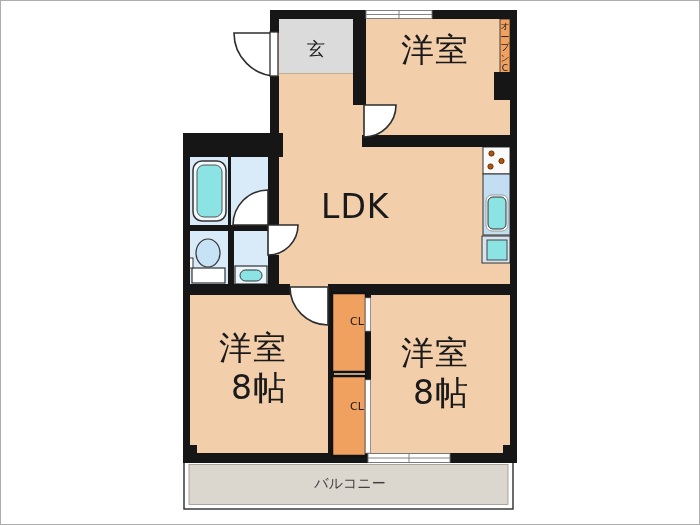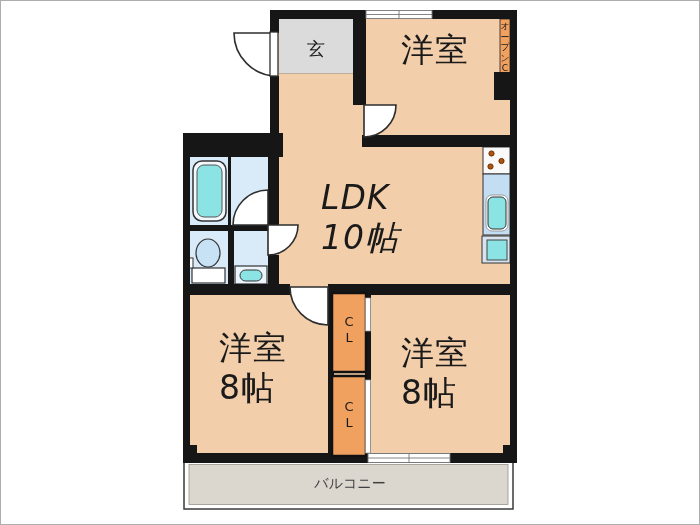--- a/index.html
+++ b/index.html
@@ -6,27 +6,28 @@
   .stage {
     position:relative; width:700px; height:525px;
     font-family:"DejaVu Sans", sans-serif;
     overflow:hidden; background:#fff;
   }
   .stage svg { position:absolute; left:0; top:0; }
   .lbl {
     position:absolute; color:#1a1a1a;
     font-family:"DejaVu Sans", sans-serif;
     white-space:nowrap;
+    text-align:right;
   }
   .lbl .line { display:block; }
   .room-lbl { font-size:33px; line-height:40px; font-weight:500; letter-spacing:1px; }
   .genkan-lbl { font-size:18px; width:74px; text-align:center; }
   .cl-lbl {
-    font-size:13px; line-height:16px; width:14px; text-align:center;
-    word-break:break-all; white-space:normal; font-weight:500;
+    font-size:11px; line-height:16px; width:14px; text-align:center;
+    word-break:break-all; white-space:normal; font-weight:500;margin-left:8px;
   }
   .opencl-lbl {
     font-size:9px; line-height:10.5px; width:10px; text-align:center;
     word-break:break-all; white-space:normal;
   }
   .balcony-lbl { font-size:14px; width:140px; text-align:center; color:#404040; }
 </style>
 </head>
 <body>
 
@@ -110,23 +111,22 @@
   <path d="M298 225 A30 30 0 0 1 268 255 L268 225 Z" fill="#ffffff" stroke="#2E2E2E" stroke-width="1.6"></path>
   <path d="M290 287 A38 38 0 0 0 328 325 L328 287 Z" fill="#ffffff" stroke="#2E2E2E" stroke-width="1.6"></path>
 </svg>
 
 <div class="lbl genkan-lbl" style="left:279px; top:37px;">玄</div>
 
 <div class="lbl room-lbl" style="left:401px; top:31px; line-height:37px;">
   <span class="line">洋室</span>
 </div>
 
-<div class="lbl room-lbl" style="left:321px; top:178px;font-style:italic;">
+<div class="lbl room-lbl" style="left:321px; top:187px;">
   <span class="line">LDK</span>
-  <span class="line">10帖</span>
 </div>
 
 <div class="lbl room-lbl" style="left:219px; top:328px;">
   <span class="line">洋室</span>
   <span class="line">8帖</span>
 </div>
 
 <div class="lbl room-lbl" style="left:401px; top:333px;">
   <span class="line">洋室</span>
   <span class="line">8帖</span>

